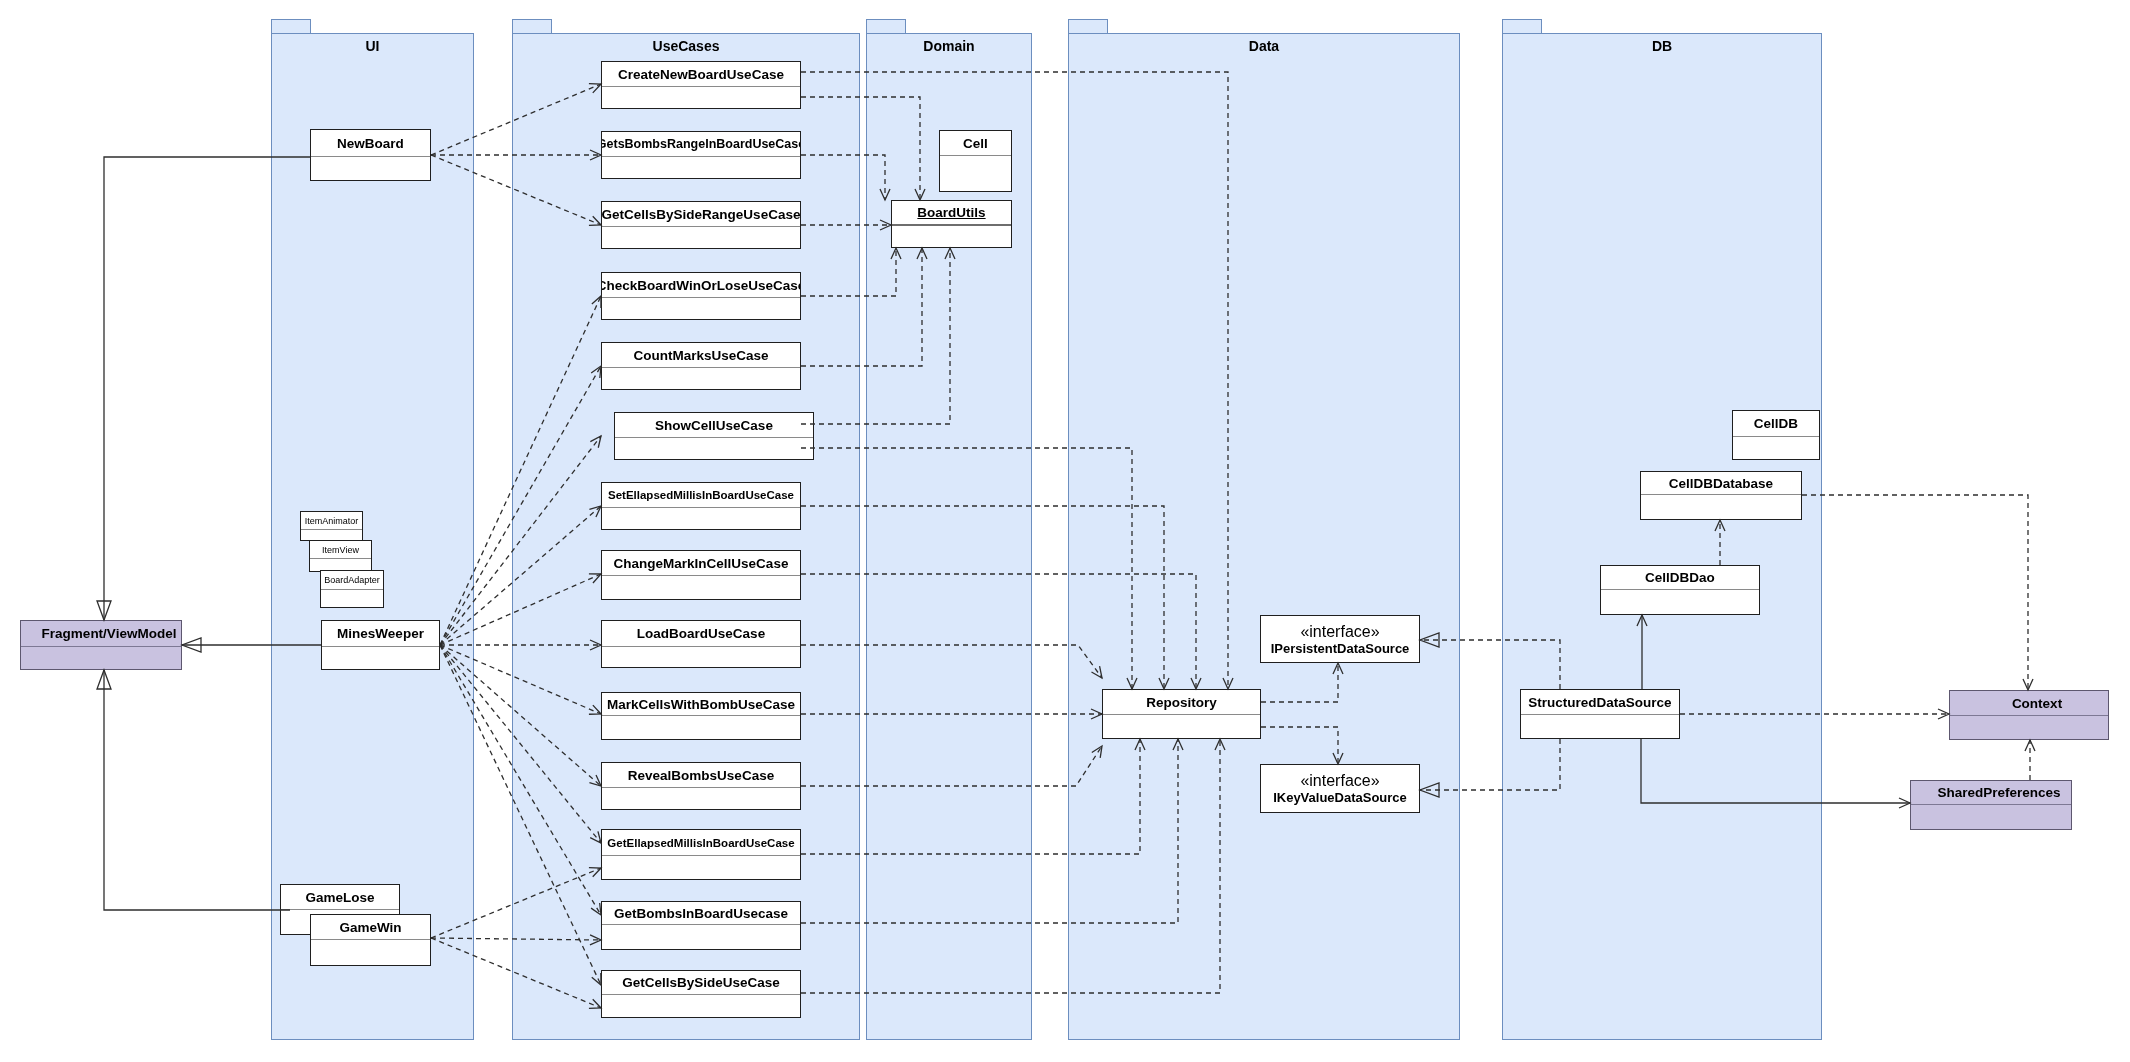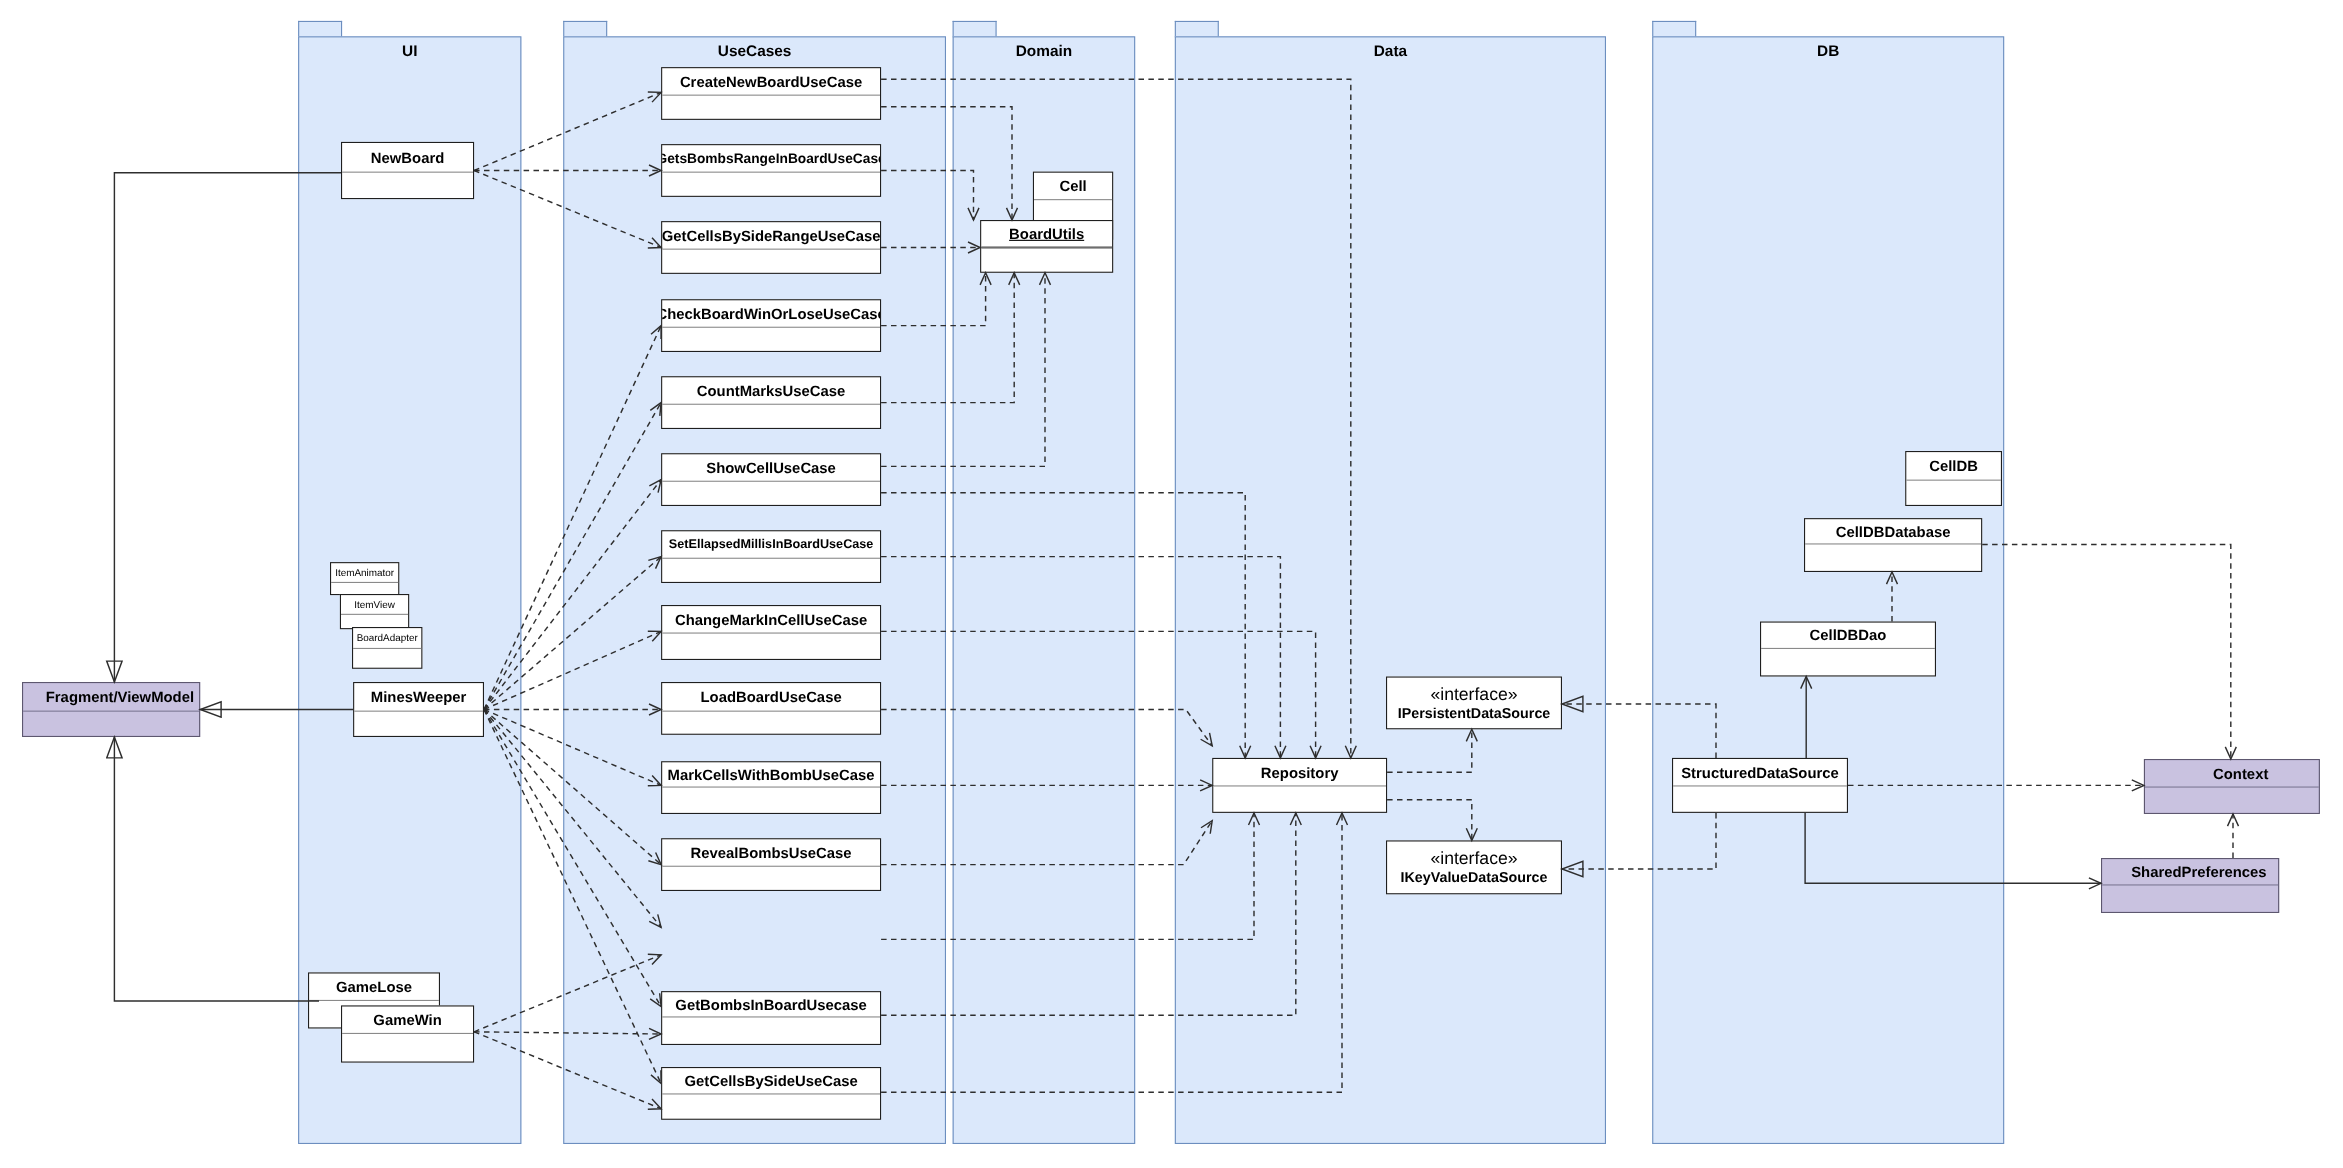--- a/index.html
+++ b/index.html
@@ -206,21 +206,21 @@
     <div class="cls-body"></div>
   </div>
   <div class="cls" style="left:601px;top:272px;width:200px;height:48px;">
     <div class="cls-name" style="height:24px;">CheckBoardWinOrLoseUseCase</div>
     <div class="cls-body"></div>
   </div>
   <div class="cls" style="left:601px;top:342px;width:200px;height:48px;">
     <div class="cls-name" style="height:24px;">CountMarksUseCase</div>
     <div class="cls-body"></div>
   </div>
-  <div class="cls" style="left:601px;top:412px;width:200px;height:48px;">
+  <div class="cls" style="left:614px;top:412px;width:200px;height:48px;">
     <div class="cls-name" style="height:24px;">ShowCellUseCase</div>
     <div class="cls-body"></div>
   </div>
   <div class="cls sz-xs" style="left:601px;top:482px;width:200px;height:48px;">
     <div class="cls-name" style="height:24px;">SetEllapsedMillisInBoardUseCase</div>
     <div class="cls-body"></div>
   </div>
   <div class="cls" style="left:601px;top:550px;width:200px;height:50px;">
     <div class="cls-name" style="height:24px;">ChangeMarkInCellUseCase</div>
     <div class="cls-body"></div>
@@ -230,30 +230,34 @@
     <div class="cls-body"></div>
   </div>
   <div class="cls" style="left:601px;top:692px;width:200px;height:48px;">
     <div class="cls-name" style="height:22px;">MarkCellsWithBombUseCase</div>
     <div class="cls-body"></div>
   </div>
   <div class="cls" style="left:601px;top:762px;width:200px;height:48px;">
     <div class="cls-name" style="height:24px;">RevealBombsUseCase</div>
     <div class="cls-body"></div>
   </div>
+  <div class="cls sz-xs" style="left:601px;top:829px;width:200px;height:51px;">
+    <div class="cls-name" style="height:25px;">GetEllapsedMillisInBoardUseCase</div>
+    <div class="cls-body"></div>
+  </div>
   <div class="cls" style="left:601px;top:901px;width:200px;height:49px;">
     <div class="cls-name" style="height:22px;">GetBombsInBoardUsecase</div>
     <div class="cls-body"></div>
   </div>
   <div class="cls" style="left:601px;top:970px;width:200px;height:48px;">
     <div class="cls-name" style="height:23px;">GetCellsBySideUseCase</div>
     <div class="cls-body"></div>
   </div>
 
-  <div class="cls" style="left:939px;top:156px;width:73px;height:62px;">
+  <div class="cls" style="left:939px;top:130px;width:73px;height:62px;">
     <div class="cls-name" style="height:24px;">Cell</div>
     <div class="cls-body"></div>
   </div>
   <div class="cls underline thickdiv" style="left:891px;top:200px;width:121px;height:48px;">
     <div class="cls-name" style="height:23px;">BoardUtils</div>
     <div class="cls-body"></div>
   </div>
 
   <div class="cls" style="left:1102px;top:689px;width:159px;height:50px;">
     <div class="cls-name" style="height:24px;">Repository</div>

